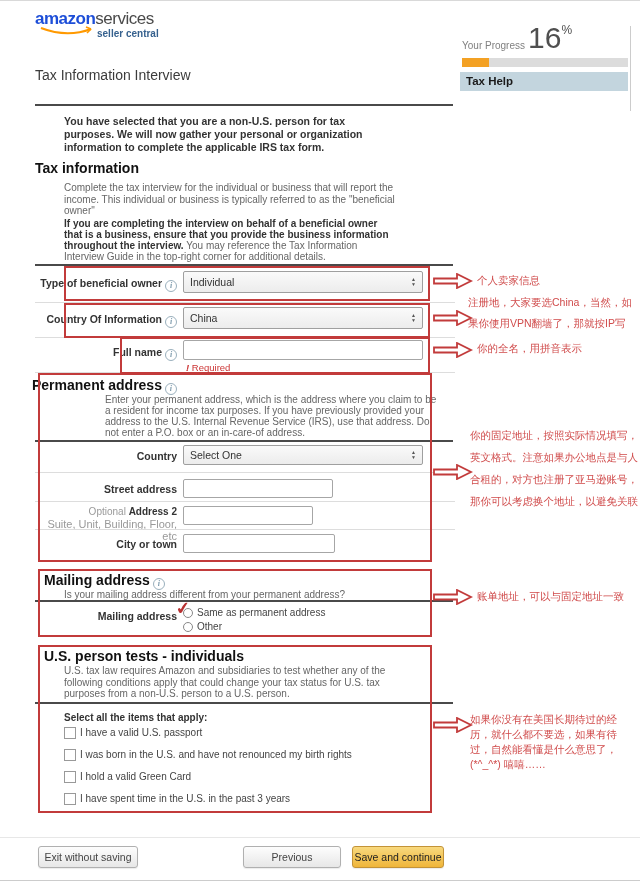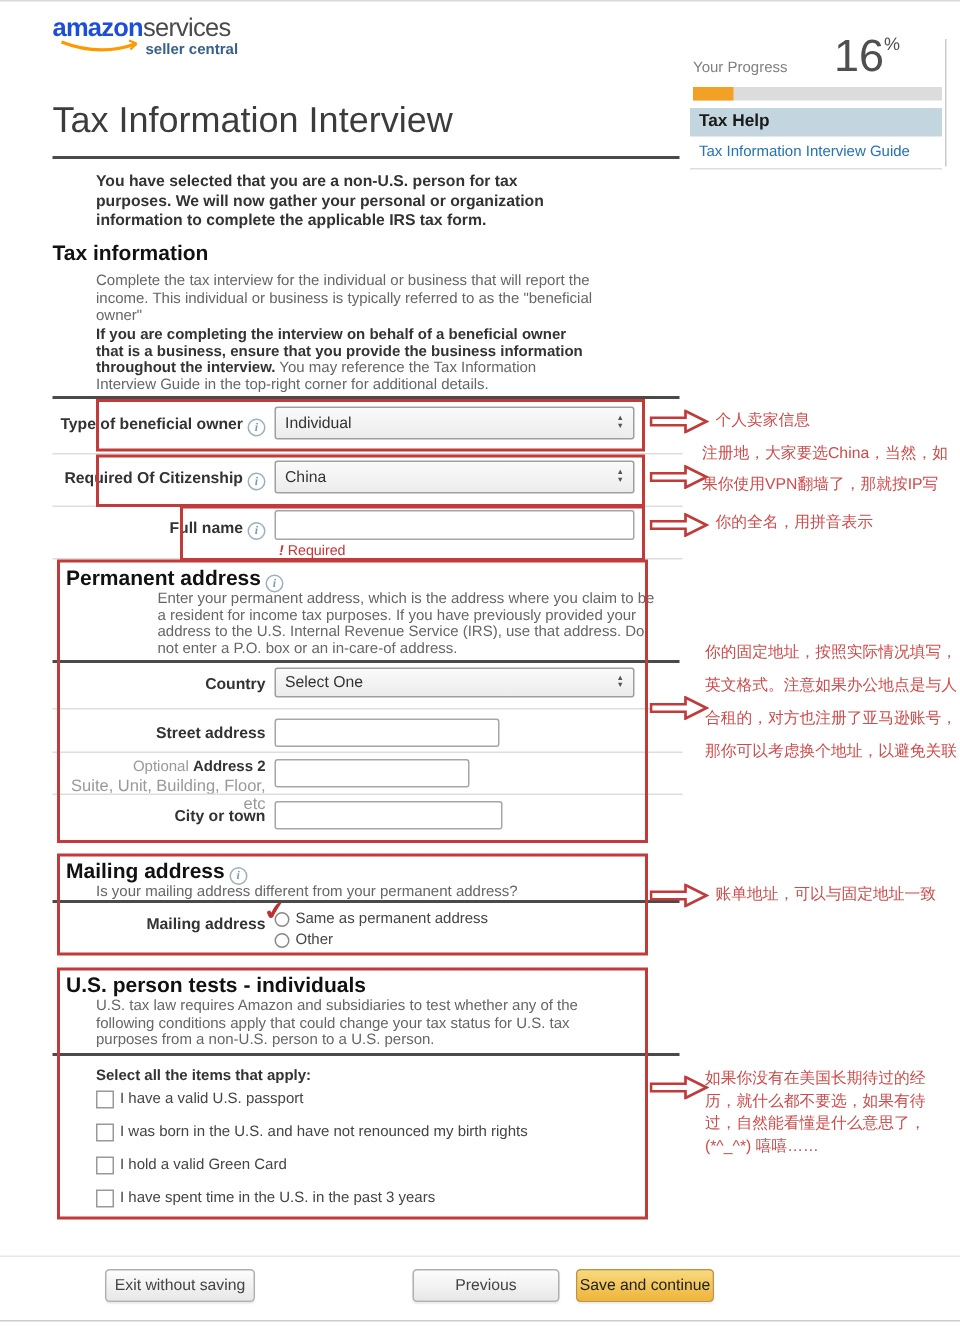--- a/index.html
+++ b/index.html
@@ -1,20 +1,20 @@
 <!DOCTYPE html>
 <html><head>
 <meta charset="utf-8">
 <style>
   html,body{margin:0;padding:0;background:#fff;}
   #screen{position:relative;width:640px;height:885px;background:#fff;overflow:hidden;
           font-family:"Liberation Sans","DejaVu Sans",sans-serif;border-top:1px solid #d9d9d9;}
   .abs{position:absolute;}
   
-  .page-title{font-size:24px;color:#3c3c3c;}
+  .page-title{font-size:14px;color:#3c3c3c;}
   .h-section{font-size:14px;font-weight:bold;color:#111;}
   .para{font-size:10px;color:#666;line-height:11.5px;}
   .para-bold{font-size:10.5px;font-weight:bold;color:#333;line-height:13px;}
   .lbl{font-size:10.5px;font-weight:bold;color:#333;text-align:right;}
   .small-gray{font-size:11px;color:#999;}
   
   .rule{position:absolute;left:35px;width:418px;height:2px;background:#4a4a4a;}
   .divider{position:absolute;left:35px;width:420px;height:1px;background:#ddd;}
   
   .redbox{position:absolute;border:2px solid #c23b3b;pointer-events:none;z-index:5;}
@@ -34,21 +34,21 @@
   .cbx{position:absolute;width:10px;height:10px;border:1px solid #999;background:#fff;}
   .cb-label{position:absolute;font-size:10px;color:#444;}
   .radio{position:absolute;width:10px;height:10px;border:1px solid #888;border-radius:50%;background:#fff;box-sizing:border-box;}
   .radio-label{position:absolute;font-size:10px;color:#444;}
   .red-check{position:absolute;z-index:7;color:#b83232;font-size:17px;font-weight:bold;transform:rotate(-8deg);}
   .red-check::after{content:"✔";}
   .req{position:absolute;color:#cc3333;font-size:9.5px;}
   
   .btn{position:absolute;height:22px;display:flex;align-items:center;justify-content:center;
        font-size:10.5px;color:#444;background:linear-gradient(#fdfdfd,#e7e7e7);
-       border:1px solid #b0b0b0;border-radius:3px;box-shadow:0 1px 1px rgba(0,0,0,.08);box-sizing:border-box;cursor:pointer;margin-left:32px;}
+       border:1px solid #b0b0b0;border-radius:3px;box-shadow:0 1px 1px rgba(0,0,0,.08);box-sizing:border-box;cursor:pointer;}
   .btn.primary{background:linear-gradient(#f8d97e,#efb53a);border:1px solid #c39338;color:#222;}
   
   .progress-track{position:absolute;left:462px;top:57px;width:166px;height:9px;background:#dcdcdc;}
   .progress-fill{height:9px;background:#f3a124;}
   .taxhelp{position:absolute;left:460px;top:71px;width:168px;height:19px;background:#c3d5de;
            font-size:11.5px;font-weight:bold;color:#1a1a1a;line-height:19px;padding-left:6px;box-sizing:border-box;}
   .guide{position:absolute;left:460px;top:90px;width:168px;padding:5px 6px;border-bottom:1px solid #ddd;
          font-size:10px;color:#2473b4;box-sizing:border-box;cursor:pointer;}
 </style>
 </head>
@@ -61,28 +61,27 @@
       <span style="font-weight:bold;color:#1d4ed8;">amazon</span><span style="color:#4a4a4a;">services</span><span style="color:#4a4a4a;"></span>
     </div>
     <svg style="position:absolute;left:4px;top:17px;" width="60" height="10" viewBox="0 0 60 10">
       <path d="M2,2 Q28,12 52,3" stroke="#f90" fill="none" stroke-width="2.2"></path>
       <path d="M52,3 L47,1 M52,3 L48,7" stroke="#f90" fill="none" stroke-width="1.6"></path>
     </svg>
     <div style="position:absolute;left:62px;top:19px;font-size:10px;font-weight:bold;color:#36618e;">seller central</div>
   </div>
 
   <div class="abs" style="left:462px;top:39px;font-size:10px;color:#808080;text-align:center;">Your Progress</div>
-  <div class="abs" style="left:528px;top:20px;width:100px;text-align:center;">
+  <div class="abs" style="left:528px;top:20px;width:100px;text-align:left;">
     <span style="font-size:30px;color:#4f4f4f;">16</span><span style="font-size:12px;color:#4f4f4f;vertical-align:14px;">%</span>
   </div>
   <div class="progress-track">
     <div class="progress-fill" style="width: 16%;"></div>
   </div>
   <div class="taxhelp">Tax Help</div>
-  <div class="guide">Tax Information Interview Guide</div>
   <div class="abs" style="left:630px;top:25px;width:1px;height:85px;background:#ccc;"></div>
 
   <div class="abs page-title" style="left:35px;top:66px;">Tax Information Interview</div>
   <div class="rule" style="top:103px;"></div>
 
   <div class="abs para-bold" style="left:64px;top:114px;width:322px;">You have selected that you are a non-U.S. person for tax purposes. We will now gather your personal or organization information to complete the applicable IRS tax form.</div>
 
   <div class="abs h-section" style="left:35px;top:159px;">Tax information</div>
   <div class="abs para" style="left:64px;top:181px;width:332px;">Complete the tax interview for the individual or business that will report the income. This individual or business is typically referred to as the "beneficial owner"</div>
   <div class="abs" style="left:64px;top:217px;width:332px;font-size:10px;line-height:11px;">
@@ -97,21 +96,21 @@
   <div class="abs lbl" style="left:35px;top:276px;width:142px;">
     <span>Type of beneficial owner</span><span class="info-icon"></span>
   </div>
   <div class="sel" style="left:183px;top:270px;width:240px;height:22px;">
     <span>Individual</span>
     <span class="updown"></span>
   </div>
   <div class="redbox" style="left:64px;top:265px;width:362px;height:31px;"></div>
 
   <div class="abs lbl" style="left:35px;top:312px;width:142px;">
-    <span>Required Of Citizenship</span><span class="info-icon"></span>
+    <span>Country Of Information</span><span class="info-icon"></span>
   </div>
   <div class="sel" style="left:183px;top:306px;width:240px;height:22px;">
     <span>China</span>
     <span class="updown"></span>
   </div>
   <div class="redbox" style="left:64px;top:302px;width:362px;height:31px;"></div>
 
   <div class="abs lbl" style="left:35px;top:345px;width:142px;">
     <span>Full name</span><span class="info-icon"></span>
   </div>
@@ -131,21 +130,21 @@
       <polygon points="1,5.5 24,5.5 24,1 38,8 24,15 24,10.5 1,10.5" fill="#fff" stroke="#c23b3b" stroke-width="1.8"></polygon>
     </svg>
   <div class="ann" style="left:468px;top:291px;width:172px;">注册地，大家要选China，当然，如果你使用VPN翻墙了，那就按IP写</div>
 
   <svg class="arrow" style="left:433px;top:341px;" width="40" height="16" viewBox="0 0 40 16">
       <polygon points="1,5.5 24,5.5 24,1 38,8 24,15 24,10.5 1,10.5" fill="#fff" stroke="#c23b3b" stroke-width="1.8"></polygon>
     </svg>
   <div class="ann" style="left:477px;top:337px;">你的全名，用拼音表示</div>
 
   <div class="redbox" style="left:38px;top:372px;width:390px;height:185px;"></div>
-  <div class="abs h-section" style="left:44px;top:376px;">
+  <div class="abs h-section" style="left:32px;top:376px;">
     <span>Permanent address</span><span class="info-icon"></span>
   </div>
   <div class="abs para" style="left:64px;top:393px;width:334px;line-height:11px;margin-left:41px;">Enter your permanent address, which is the address where you claim to be a resident for income tax purposes. If you have previously provided your address to the U.S. Internal Revenue Service (IRS), use that address. Do not enter a P.O. box or an in-care-of address.</div>
   <div class="rule" style="top:439px;"></div>
 
   <div class="abs lbl" style="left:35px;top:449px;width:142px;">Country</div>
   <div class="sel" style="left:183px;top:444px;width:240px;height:20px;">
     <span>Select One</span>
     <span class="updown"></span>
   </div>

